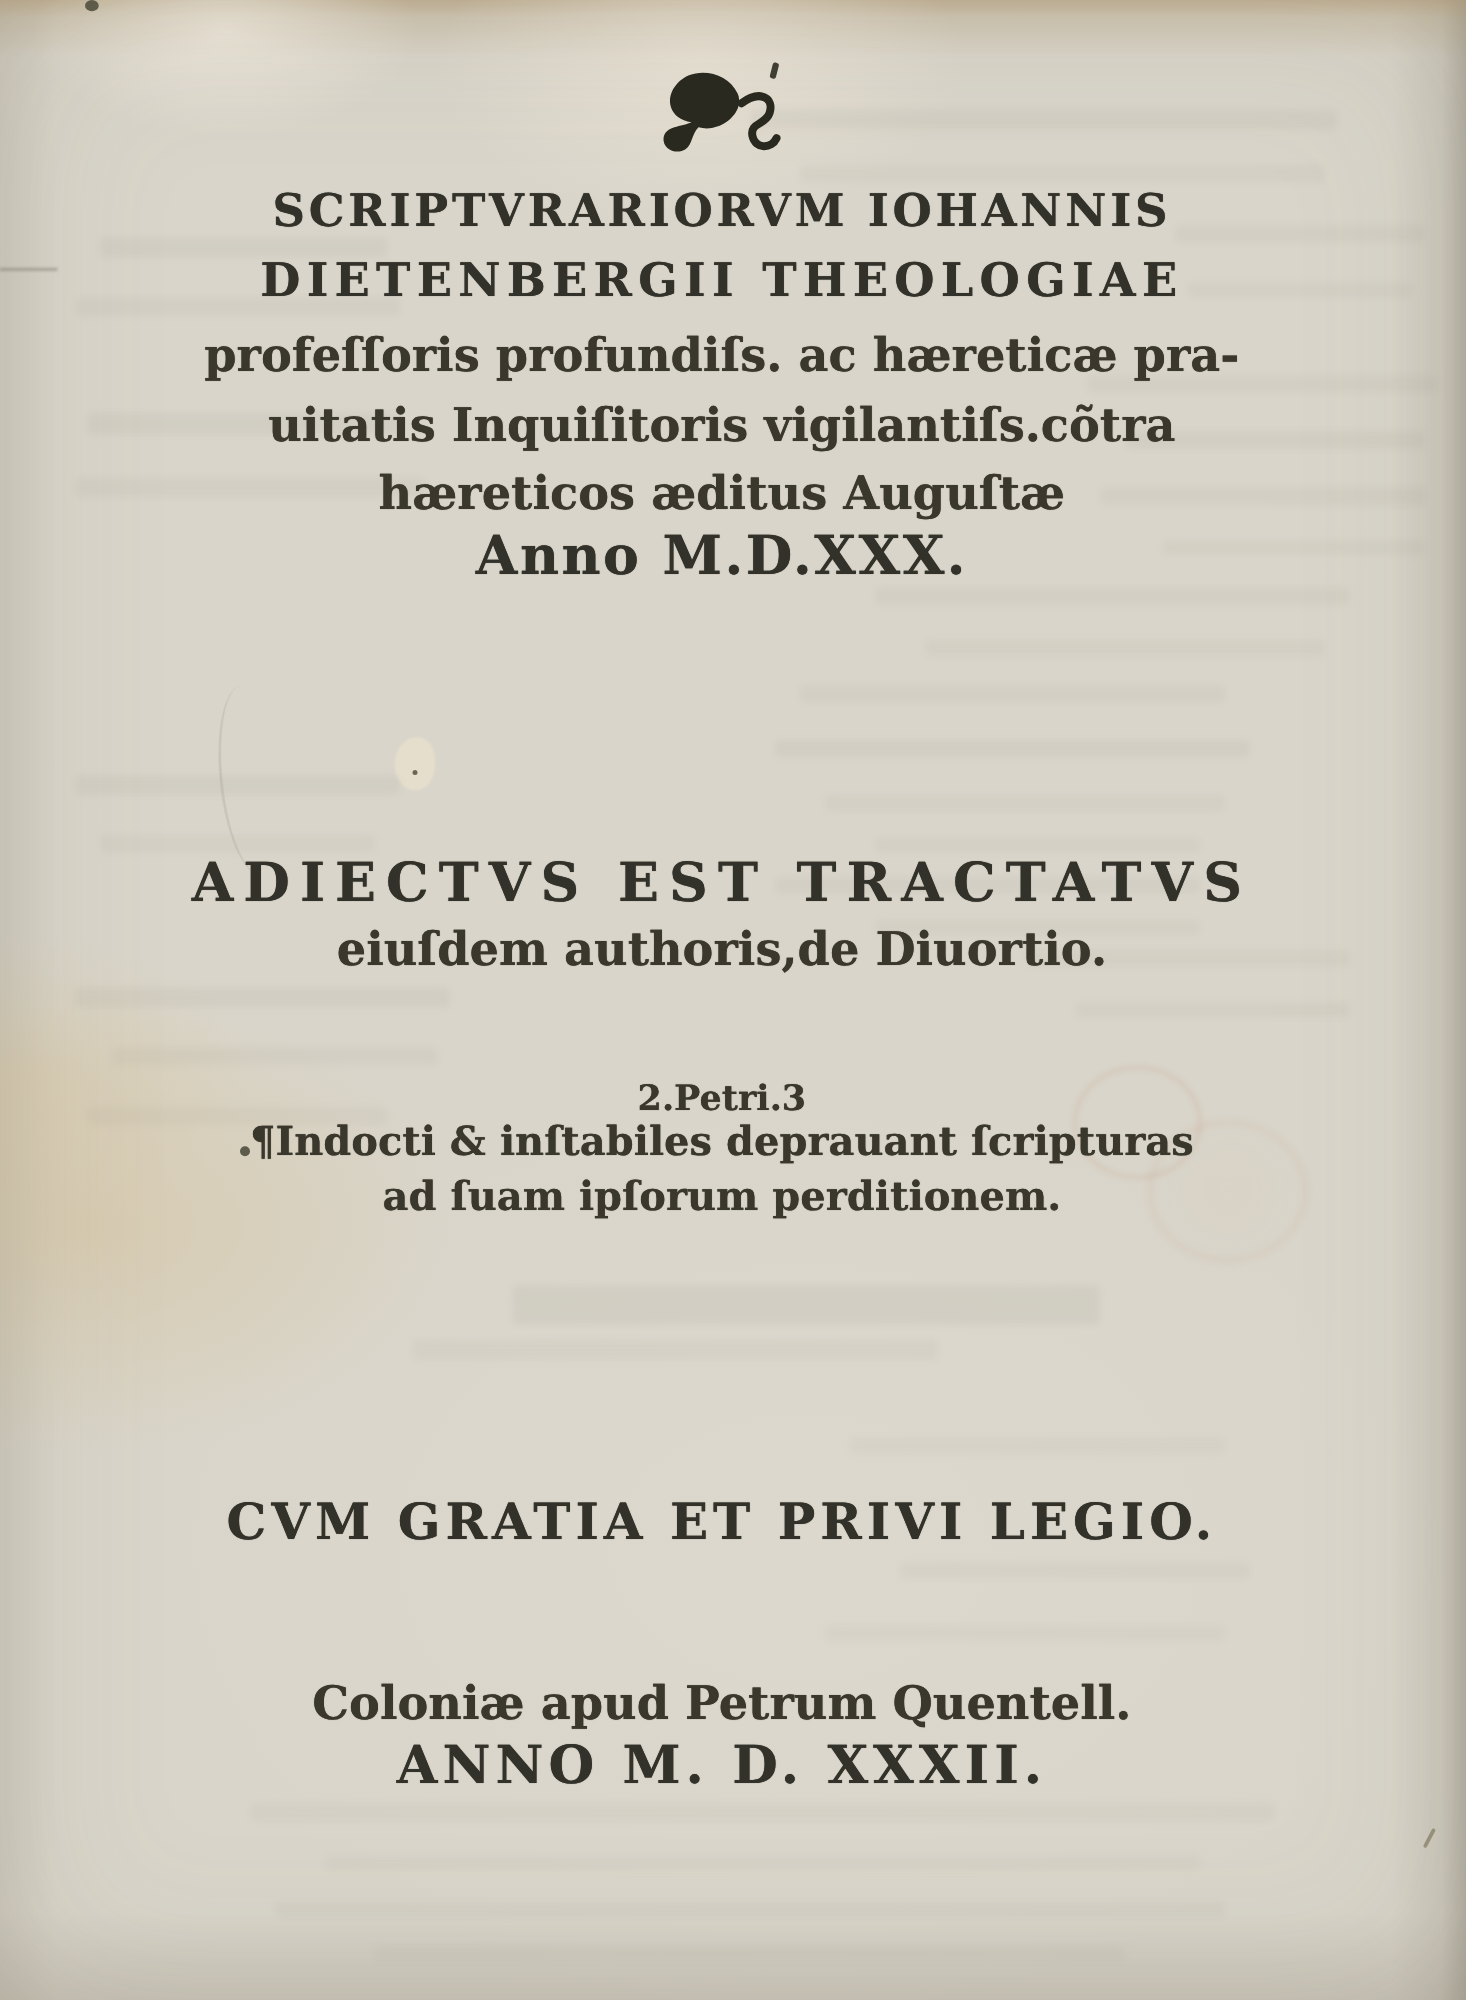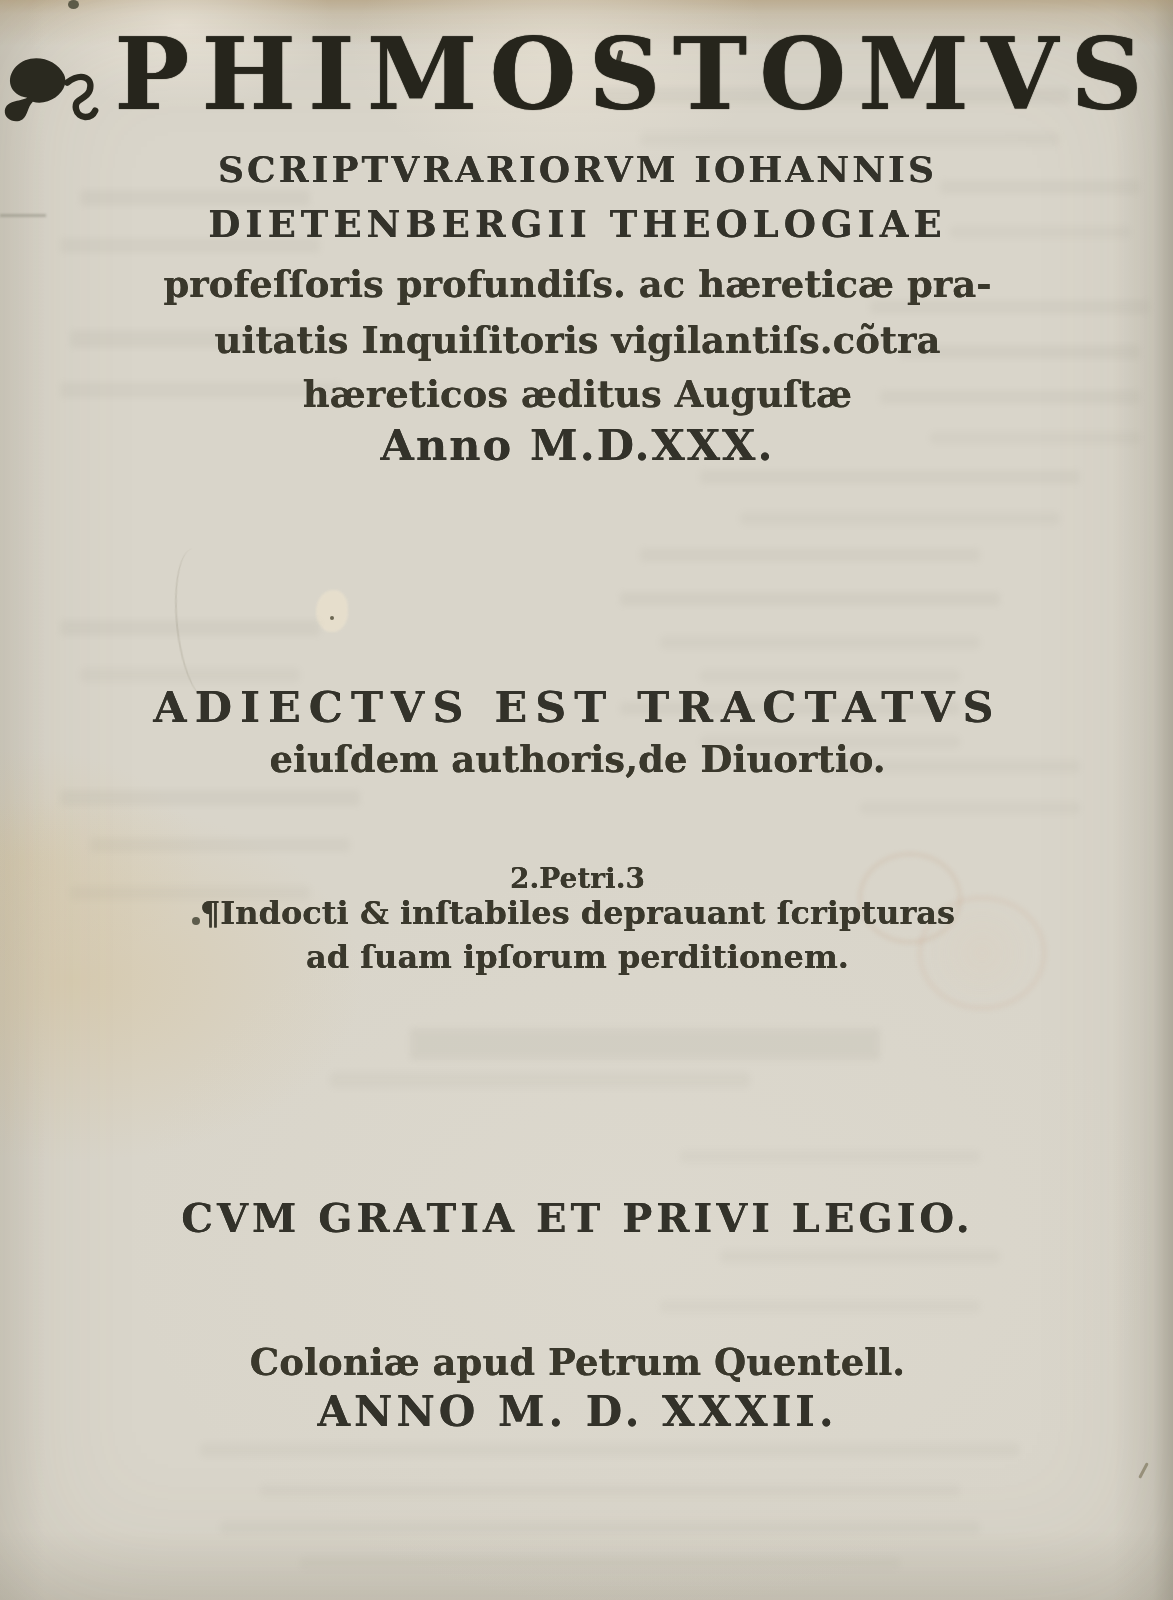--- a/index.html
+++ b/index.html
@@ -133,21 +133,20 @@
       <div class="ghost" style="left: 300px; top: 1557px; width: 600px; height: 12px; opacity: 0.06;"></div>
     </div>
 
   <div class="content">
 
     <div class="title-row">
       <svg class="fleuron" viewBox="0 0 130 95" aria-hidden="true">
         <path fill="#2a291f" d="M80,32 C70,10 36,4 20,22 C6,37 12,58 34,61 C24,66 8,64 6,77 C5,88 19,94 28,88 C35,83 34,73 41,66 C58,71 77,59 81,45 C82,40 82,36 80,32 Z"></path>
         <path fill="none" stroke="#2a291f" stroke-width="8" stroke-linecap="round" d="M84,42 C103,28 117,37 112,52 C108,64 92,61 95,75 C98,88 114,88 119,77"></path>
       </svg>
-      <span class="main-title">PHIMOSTOMVS</span>
     </div>
 
     <div class="tline t2">SCRIPTVRARIORVM IOHANNIS</div>
     <div class="tline t3">DIETENBERGII THEOLOGIAE</div>
     <div class="tline t4">profeſſoris profundiſs. ac hæreticæ pra-</div>
     <div class="tline t5">uitatis Inquiſitoris vigilantiſs.cõtra</div>
     <div class="tline t6">hæreticos æditus Auguſtæ</div>
     <div class="tline t7">Anno M.D.XXX.</div>
 
     <div class="tline t8">ADIECTVS EST TRACTATVS</div>

